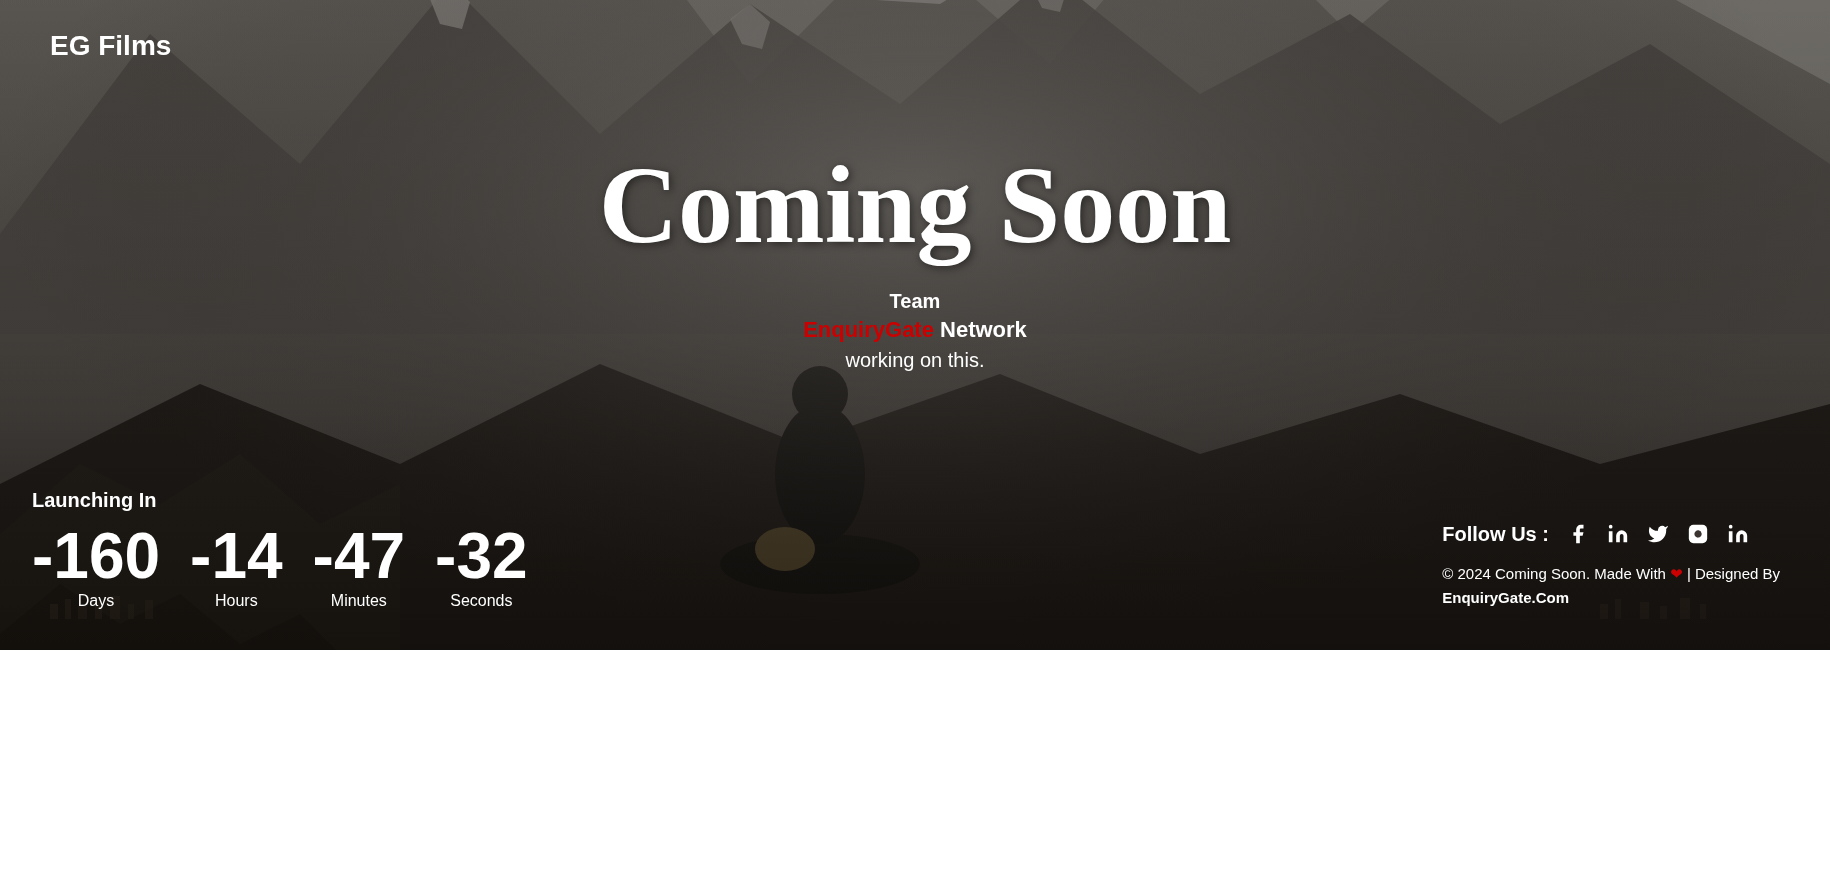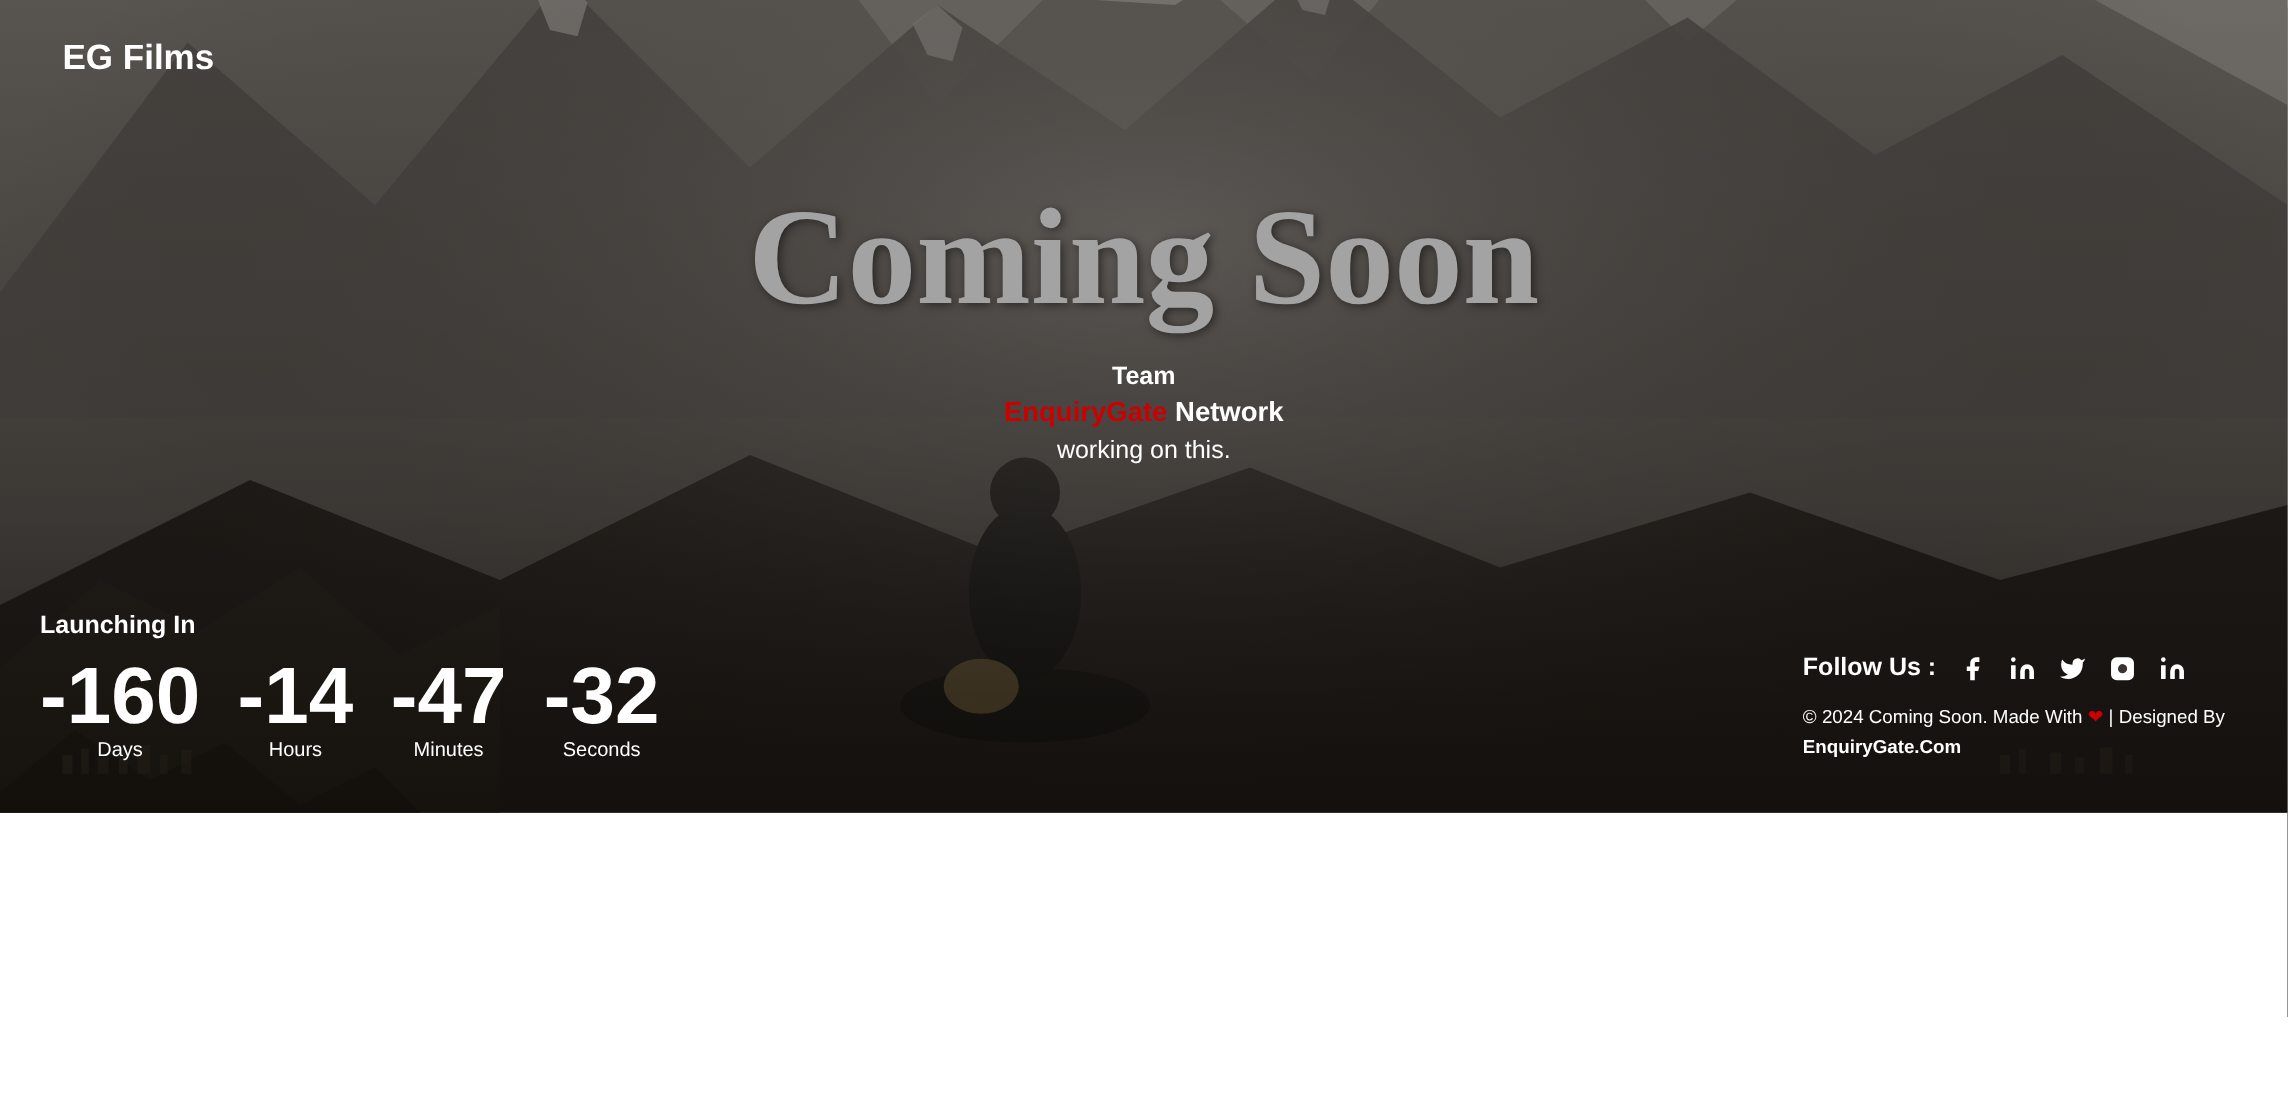--- a/index.html
+++ b/index.html
@@ -74,21 +74,21 @@
       flex: 1;
       display: flex;
       flex-direction: column;
       align-items: center;
       justify-content: center;
       text-align: center;
       padding-bottom: 40px;
     }
 
     .coming-soon-title {
-      color: #a3a3a3;
+      color: #ffffff;
       font-size: 110px;
       font-weight: 900;
       font-family: Georgia, 'Times New Roman', serif;
       line-height: 1;
       margin-bottom: 30px;
       text-shadow: 2px 2px 8px rgba(0,0,0,0.5);
     }
 
     .team-text {
       color: #ffffff;
@@ -165,21 +165,21 @@
 
     
     .social-area {
       display: flex;
       flex-direction: column;
       align-items: flex-start;
     }
 
     .follow-row {
       display: flex;
-      align-items: flex-end;
+      align-items: flex-start;
       gap: 18px;
       margin-bottom: 16px;
     }
 
     .follow-label {
       color: #ffffff;
       font-size: 20px;
       font-weight: bold;
     }
 

